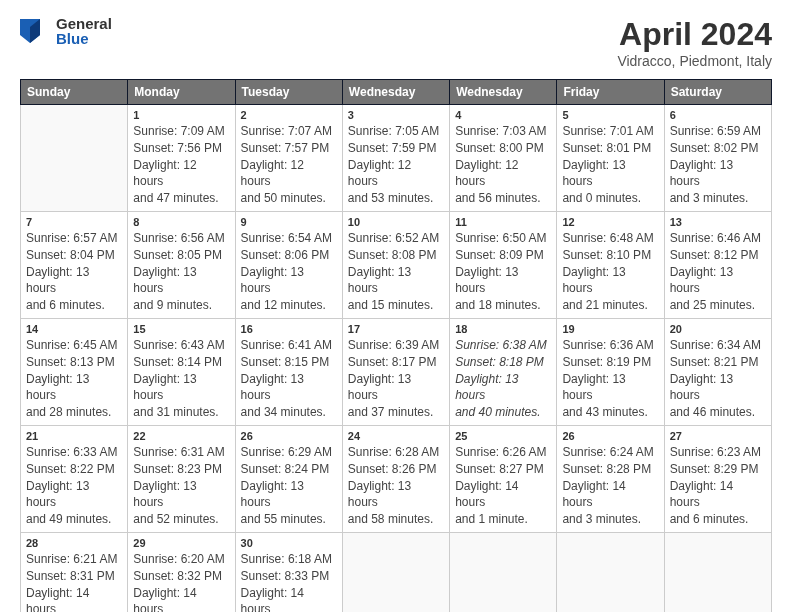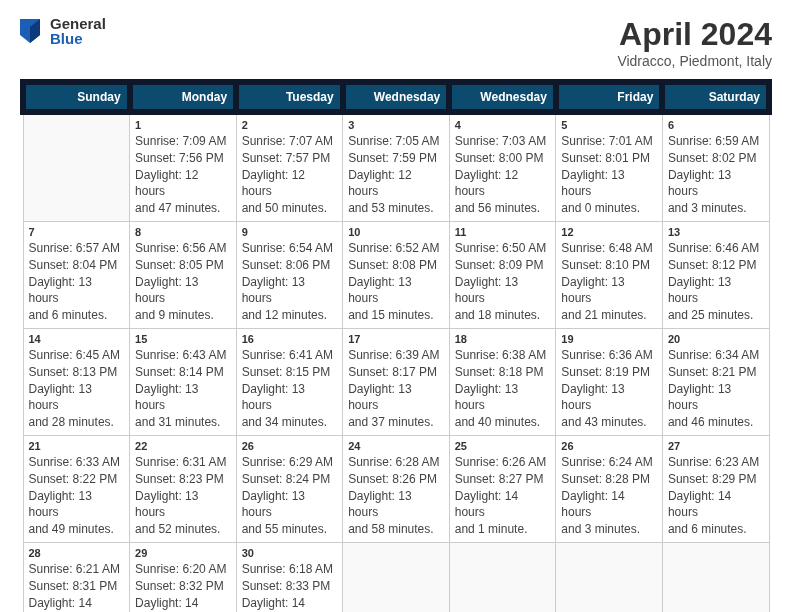--- a/index.html
+++ b/index.html
@@ -19,21 +19,21 @@
     }
     .header {
       display: flex;
       justify-content: space-between;
       align-items: flex-start;
       margin-bottom: 10px;
     }
     .logo {
       display: flex;
       align-items: center;
-      gap: 10px;
+      gap: 16px;
     }
     .logo-text {
       display: flex;
       flex-direction: column;
       line-height: 1;
     }
     .logo-general {
       font-size: 15px;
       font-weight: bold;
       color: #333;
@@ -61,26 +61,26 @@
       margin-left: 16px;
     }
     .calendar {
       flex: 1;
       border: 1px solid #ccc;
       border-collapse: collapse;
       width: 100%;
       table-layout: fixed;
     }
     .calendar th {
-      background: #0c4a6e;
+      background: #737373;
       color: #fff;
-      text-align: right;
+      text-align: left;
       padding: 5px 6px;
       font-size: 12px;
-      border: 6px solid #0f172a;
+      border: 1px solid #0f172a;
     }
     .calendar td {
       border: 1px solid #ccc;
       vertical-align: top;
       padding: 4px 5px;
       font-size: 9.5px;
       color: #333;
       height: 80px;
     }
     .day-num {
@@ -253,21 +253,21 @@
           </td>
           <td>
             <span class="day-num">17</span>
             <div class="day-info" style="white-space: pre-line;">Sunrise: 6:39 AM
 Sunset: 8:17 PM
 Daylight: 13 hours
 and 37 minutes.</div>
           </td>
           <td>
             <span class="day-num">18</span>
-            <div class="day-info" style="white-space: pre-line;">Sunrise: 6:38 AM
+            <div class="day-info" style="white-space: pre-line; font-style: italic;">Sunrise: 6:38 AM
 Sunset: 8:18 PM
 Daylight: 13 hours
 and 40 minutes.</div>
           </td>
           <td>
             <span class="day-num">19</span>
             <div class="day-info" style="white-space: pre-line;">Sunrise: 6:36 AM
 Sunset: 8:19 PM
 Daylight: 13 hours
 and 43 minutes.</div>

